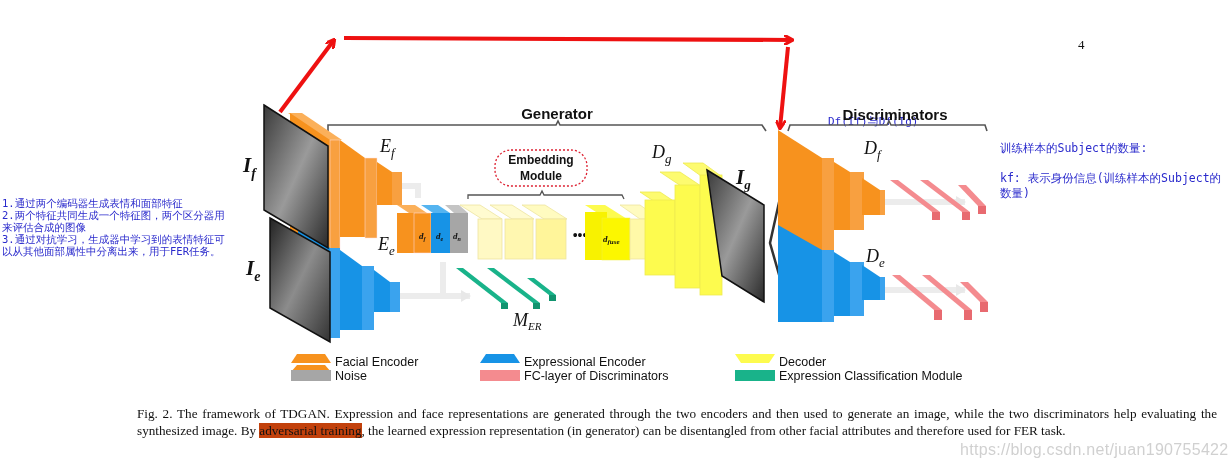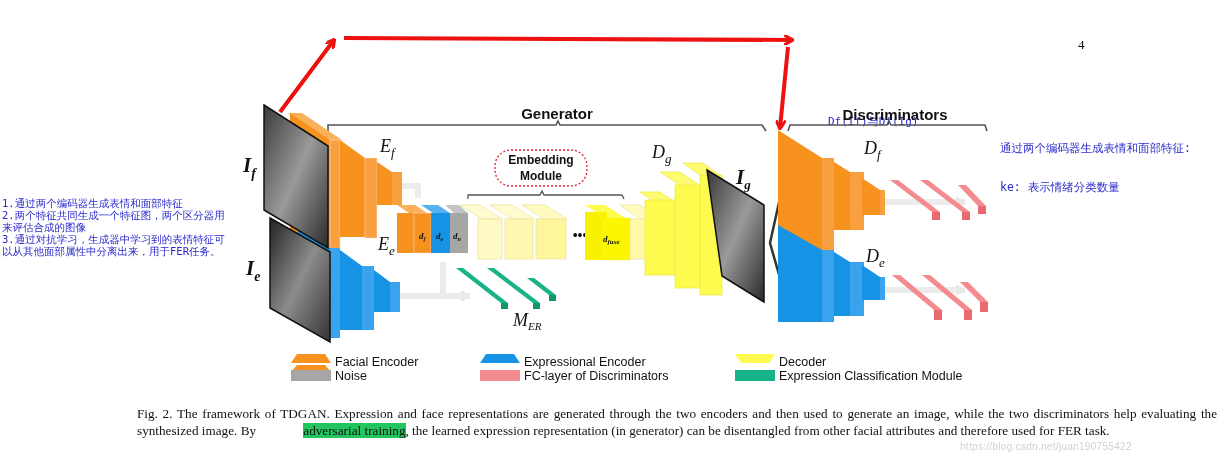--- a/index.html
+++ b/index.html
@@ -8,42 +8,42 @@
   .abs { position: absolute; }
   .note-left { left: 2px; top: 197px; width: 232px; font-family: "DejaVu Sans Mono", monospace;
                font-size: 10.5px; line-height: 12px; color: #2a2acc; white-space: pre-line; }
   .note-right { left: 1000px; top: 141px; width: 230px; font-family: "DejaVu Sans Mono", monospace;
                 font-size: 11.5px; line-height: 15px; color: #2a2acc; }
   .note-right .p { margin: 0 0 15px 0; white-space: pre-line; }
   .note-df { left: 828px; top: 78px; font-family: "DejaVu Sans Mono", monospace; font-size: 11px; color: #2a2acc; margin-top: 36px; }
   .page-num { left: 1078px; top: 37px; font-family: "Liberation Serif", serif; font-size: 13px; color: #111; }
   .caption { left: 137px; top: 405px; width: 1080px; font-family: "Liberation Serif", serif;
              font-size: 13.2px; line-height: 17px; color: #111; text-align: justify; }
-  .caption .hl { background: #22c55e; margin-left: 44px; }
-  .watermark { left: 960px; top: 441px; font-family: "Liberation Sans", sans-serif; font-size: 10px;
+  .caption .hl { background: #c2410c; }
+  .watermark { left: 960px; top: 441px; font-family: "Liberation Sans", sans-serif; font-size: 16px;
                color: rgba(170,170,170,0.55); letter-spacing: 0.3px; }
   .lbl-section { font-family: "Liberation Sans", sans-serif; font-weight: bold; font-size: 15px; fill: #111; }
   .lbl-math { font-family: "Liberation Serif", serif; font-style: italic; font-size: 18px; fill: #111; }
   .lbl-math-b { font-family: "Liberation Serif", serif; font-style: italic; font-weight: bold; font-size: 21px; fill: #111; }
   .lbl-small { font-family: "Liberation Serif", serif; font-style: italic; font-weight: bold; font-size: 9px; fill: #111; }
   .legend-text { font-family: "Liberation Sans", sans-serif; font-size: 12.5px; fill: #111; }
   .emb-text { font-family: "Liberation Sans", sans-serif; font-weight: bold; font-size: 12px; fill: #111; }
 </style>
 </head>
 <body>
 
 <div class="abs page-num">4</div>
 
 <div class="abs note-left">1.通过两个编码器生成表情和面部特征
 2.两个特征共同生成一个特征图，两个区分器用来评估合成的图像
 3.通过对抗学习，生成器中学习到的表情特征可以从其他面部属性中分离出来，用于FER任务。</div>
 <div class="abs note-df">Df(If)与Df(Ig)</div>
 <div class="abs note-right">
-  <div class="p">通过两个编码器生成表情和面部特征:</div>
-  <div class="p" style="margin-top:24px">ke: 表示情绪分类数量</div>
+  <div class="p">训练样本的Subject的数量:</div>
+  <div class="p">kf: 表示身份信息(训练样本的Subject的数量)</div>
 </div>
 
 <svg class="abs" style="left:0;top:0" width="1232" height="400">
   <defs>
     <linearGradient id="faceGrad1" x1="0" y1="0" x2="1" y2="1">
       <stop offset="0" stop-color="#3a3a3a"></stop>
         <stop offset="0.5" stop-color="#9a9a9a"></stop>
         <stop offset="1" stop-color="#2a2a2a"></stop>
     </linearGradient>
     <linearGradient id="faceGrad2" x1="0" y1="0" x2="1" y2="1">

